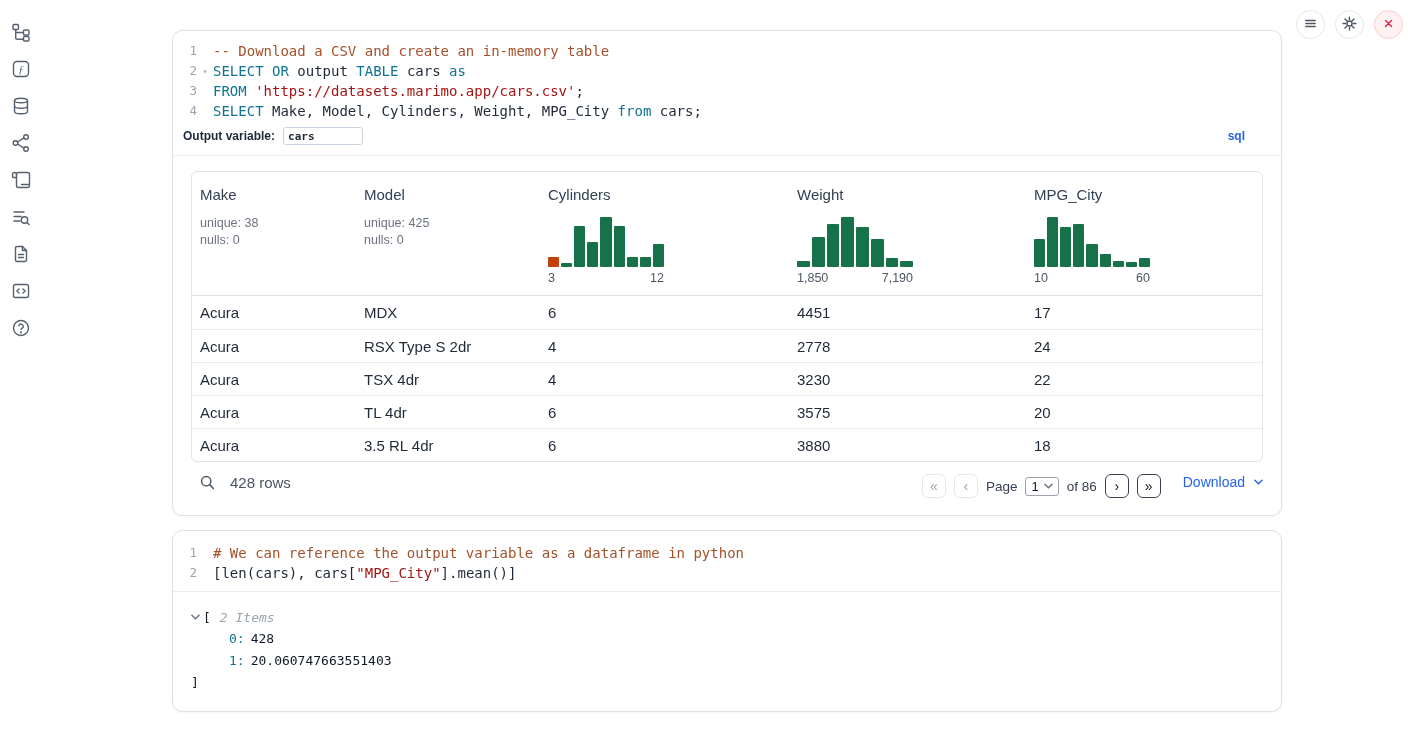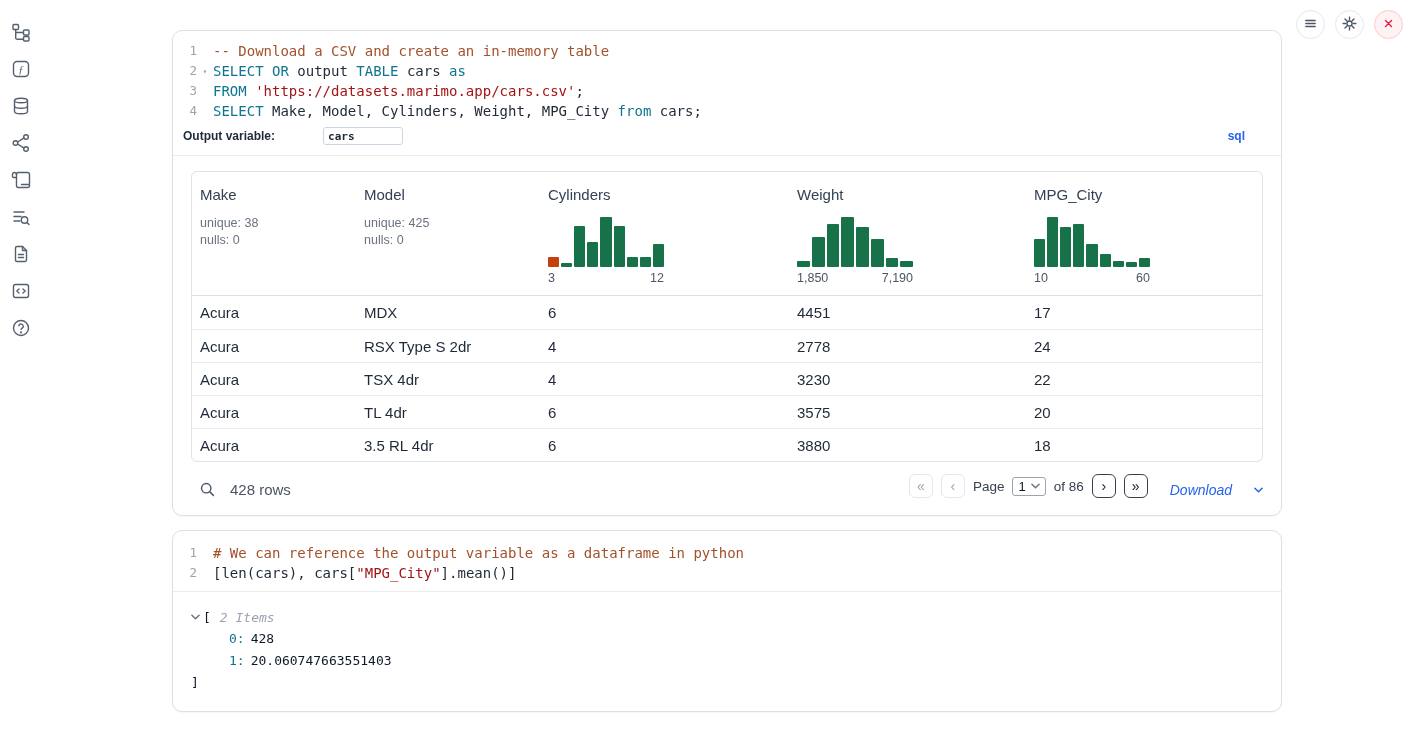--- a/index.html
+++ b/index.html
@@ -33,21 +33,21 @@
   .code-line { display:flex; height:20px; line-height:20px;
                font-family:"DejaVu Sans Mono", monospace; font-size:14px; white-space:pre; }
   .gutter { width:24px; flex-shrink:0; text-align:right; color:#9ca3af; font-size:12.5px; }
   .fold { width:16px; flex-shrink:0; text-align:center; color:#9ca3af; font-size:8px; line-height:22px; }
   .code { white-space:pre; }
   .tok-comment { color:#a3512b; }
   .tok-keyword { color:#0e7490; }
   .tok-string  { color:#a31515; }
   .tok-plain   { color:#1f2937; }
 
-  .outvar-row { display:flex; align-items:center; padding:4px 36px 8px 10px; height:34px;gap:40px; }
+  .outvar-row { display:flex; align-items:center; padding:4px 36px 8px 10px; height:34px; }
   .outvar-label { font-size:12px; font-weight:700; color:#1e293b; }
   .outvar-input { width:80px; height:18px; margin-left:8px; border:1px solid #cbd5e1; border-radius:3px;
                   font-family:"DejaVu Sans Mono", monospace; font-size:11px; font-weight:700;
                   color:#1f2937; padding:0 4px; }
   .lang-badge { margin-left:auto; font-family:Liberation Sans, sans-serif; font-size:12px;
                 font-weight:700; color:#2563eb; }
 
   
   .output { padding:15px 18px 12px; }
   .data-table { border:1px solid #e0e3e8; border-radius:6px; overflow:hidden; background:#fff; }
@@ -59,35 +59,35 @@
   .hist { width:116px; margin-top:12px; }
   .hist-bars { display:flex; align-items:flex-end; gap:2px; height:50px; }
   .hist-bar { flex:1; border-radius:1px; }
   .hist-labels { display:flex; justify-content:space-between; margin-top:4px;
                  font-size:12.5px; color:#4b5563; }
   .tr { border-top:1px solid #e8eaed; height:33px; align-items:center; cursor:default; }
   .thead + .tbody .tr:first-child { border-top:none; }
   .td { padding:0 8px; font-size:15px; color:#1f2937; white-space:nowrap; overflow:hidden; }
 
   
-  .table-footer { display:flex; align-items:flex-end; padding-top:12px; }
+  .table-footer { display:flex; align-items:flex-start; padding-top:12px; }
   .search-icon { margin-left:8px; display:flex; cursor:pointer; }
   .search-icon svg { width:17px; height:17px; stroke:#4b5563; fill:none; stroke-width:1.7; stroke-linecap:round; }
   .rowcount { margin-left:14px; font-size:15px; color:#4b5563; }
   .pager { margin-left:auto; display:flex; align-items:center; gap:8px; }
   .pg-btn { width:24px; height:24px; border-radius:6px; background:#fff; display:flex; align-items:center;
             justify-content:center; font-size:14px; cursor:pointer; }
   .pg-btn.dim { border:1px solid #e5e7eb; color:#9ca3af; }
   .pg-btn.dark { border:1px solid #374151; color:#111827; }
   .pg-text { font-size:13.5px; color:#374151; }
   .page-select { display:flex; align-items:center; gap:5px; border:1px solid #9ca3af; border-radius:3px;
                  padding:1px 5px; font-size:13px; color:#111827; cursor:pointer; background:#fff; }
   .chev svg { width:9px; height:6px; stroke:#6b7280; fill:none; stroke-width:1.6; stroke-linecap:round; display:block; }
-  .download { margin-left:22px; display:flex; align-items:center; gap:22px; color:#2563eb;
-              font-size:14px; cursor:pointer;font-style:italic; }
+  .download { margin-left:22px; display:flex; align-items:center; gap:9px; color:#2563eb;
+              font-size:14px; cursor:pointer; }
   .download .chev svg { stroke:#2563eb; }
 
   
   .tree-output { padding:14px 0 16px; font-family:"DejaVu Sans Mono", monospace; font-size:13px; color:#111827; }
   .tree-head { display:flex; align-items:center; margin-left:18px; height:22px; }
   .tree-toggle { display:flex; margin-right:3px; cursor:pointer; }
   .tree-toggle svg { width:9px; height:6px; stroke:#6b7280; fill:none; stroke-width:1.6; stroke-linecap:round; }
   .tree-items { margin-left:9px; font-style:italic; color:#9ca3af; }
   .tree-entry { margin-left:56px; height:22px; line-height:22px; }
   .tree-key { color:#0e7490; }

